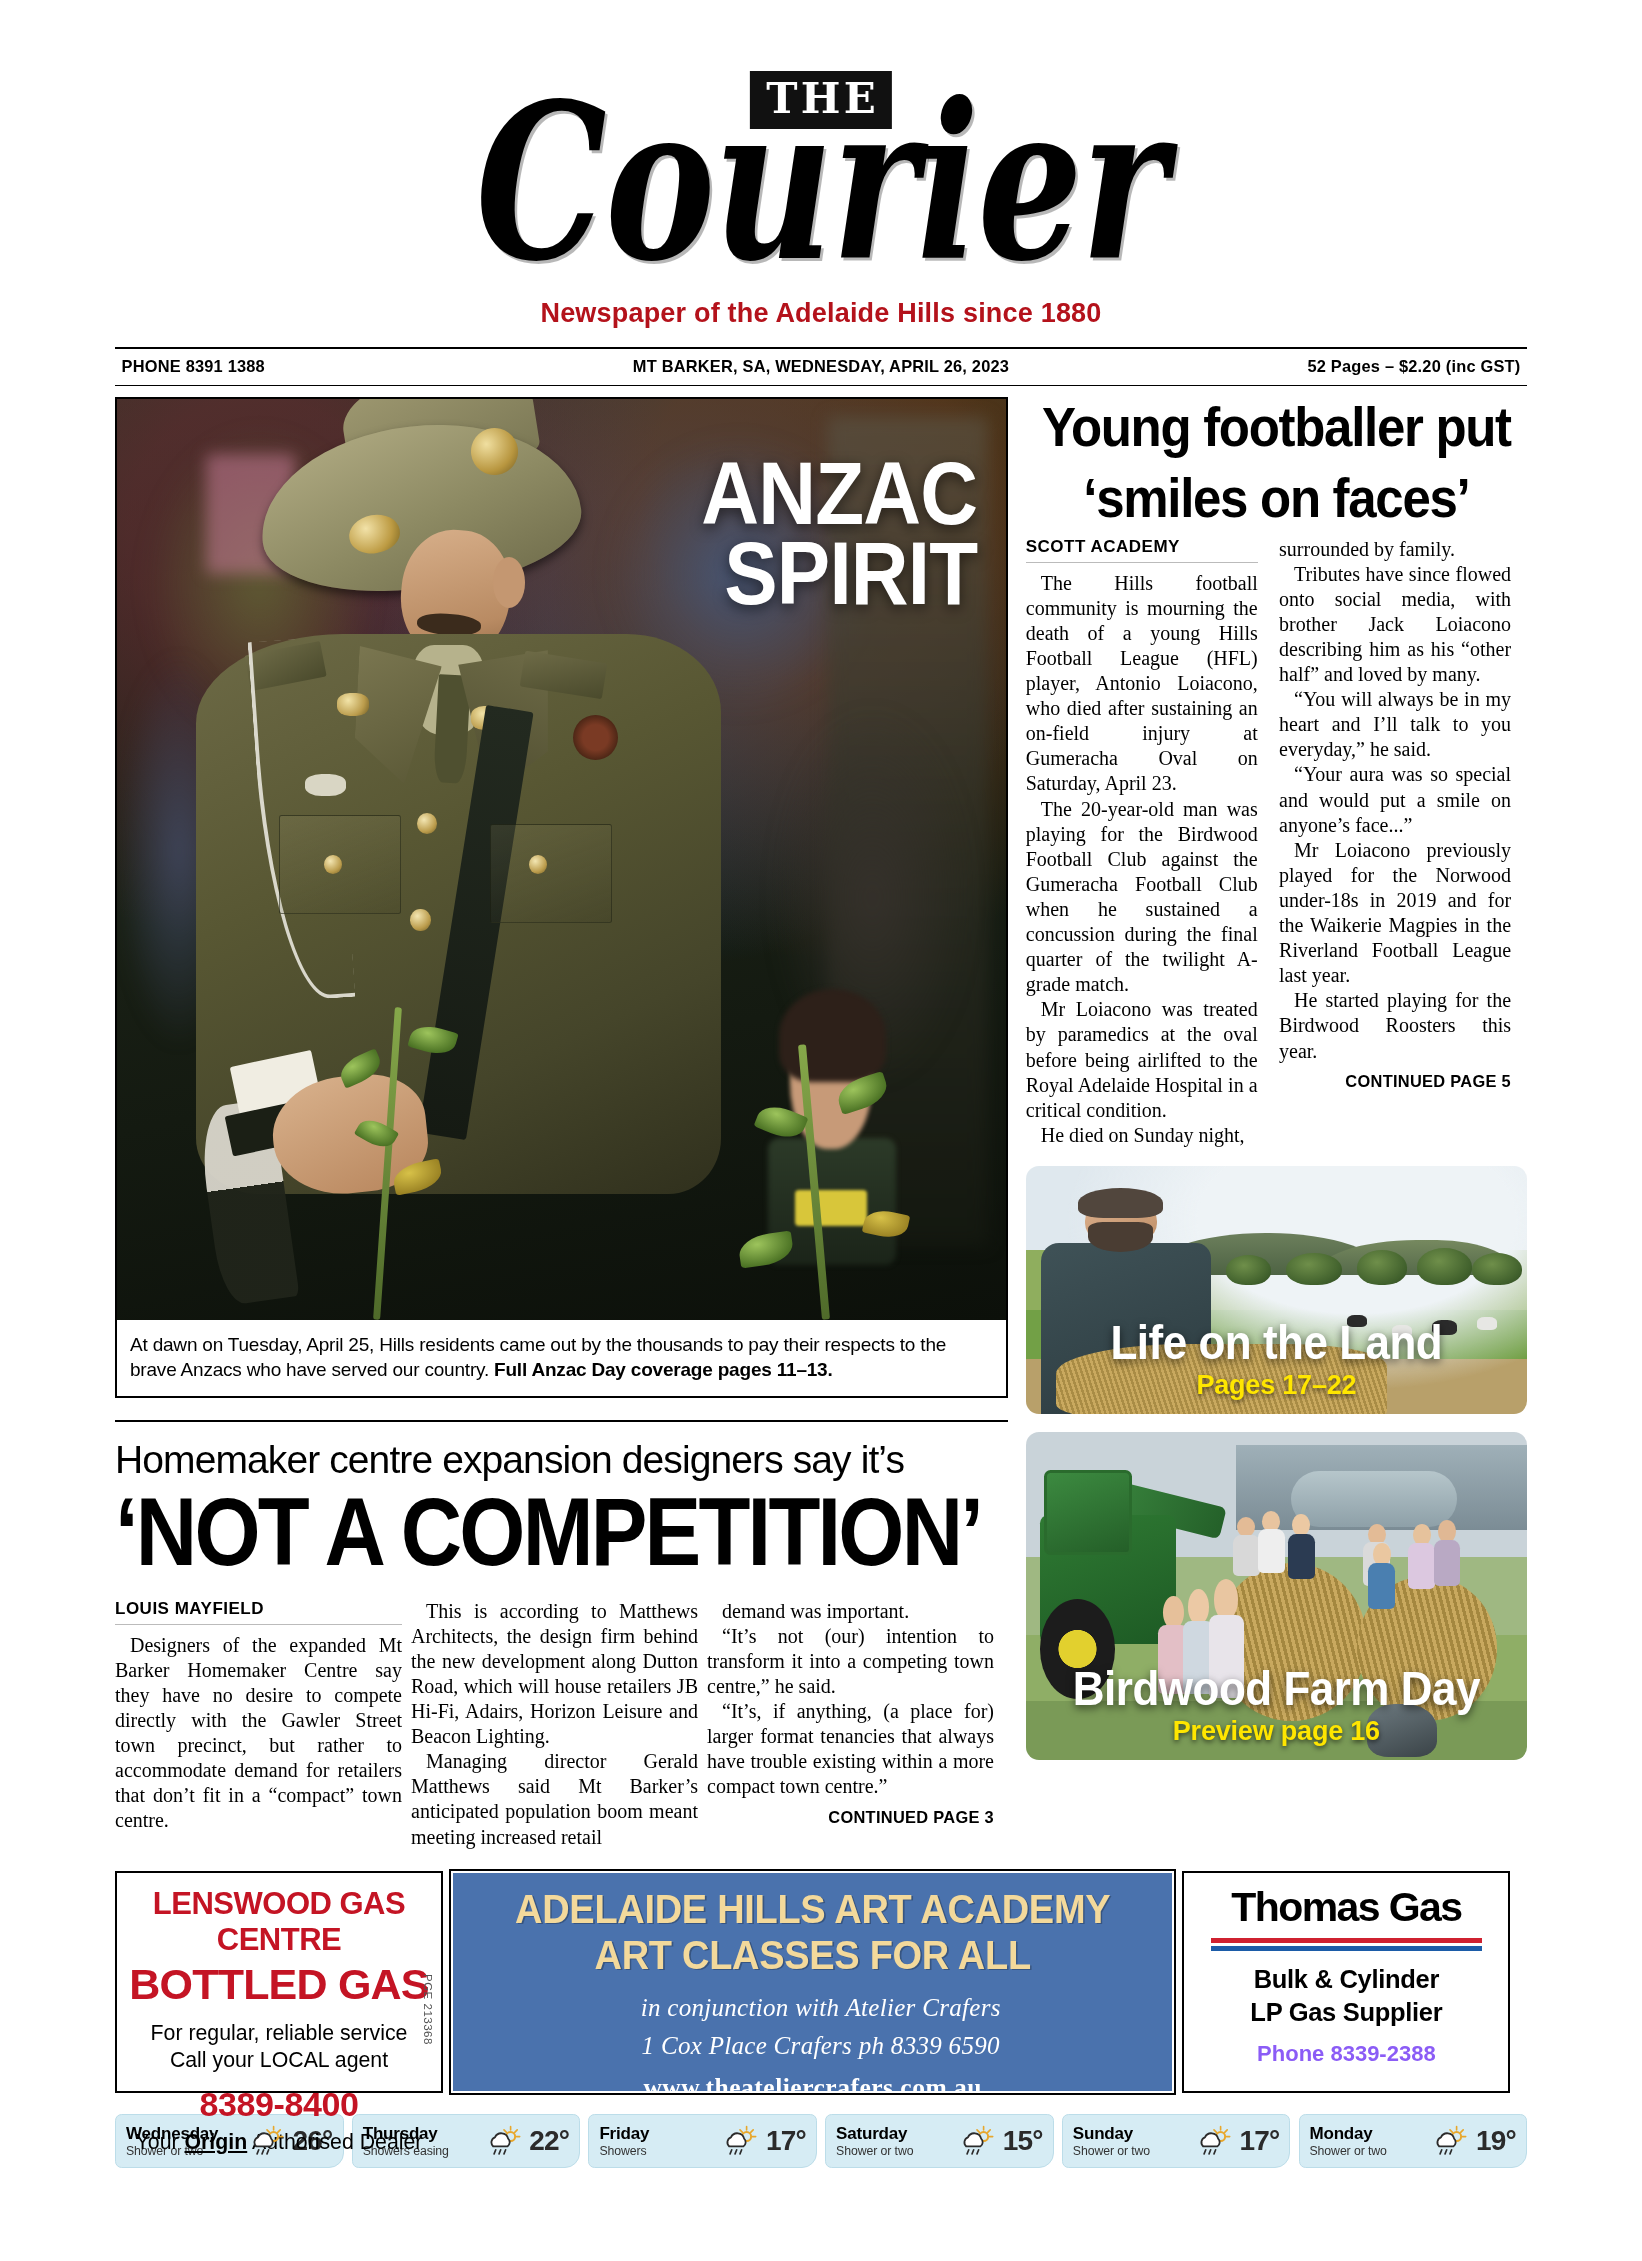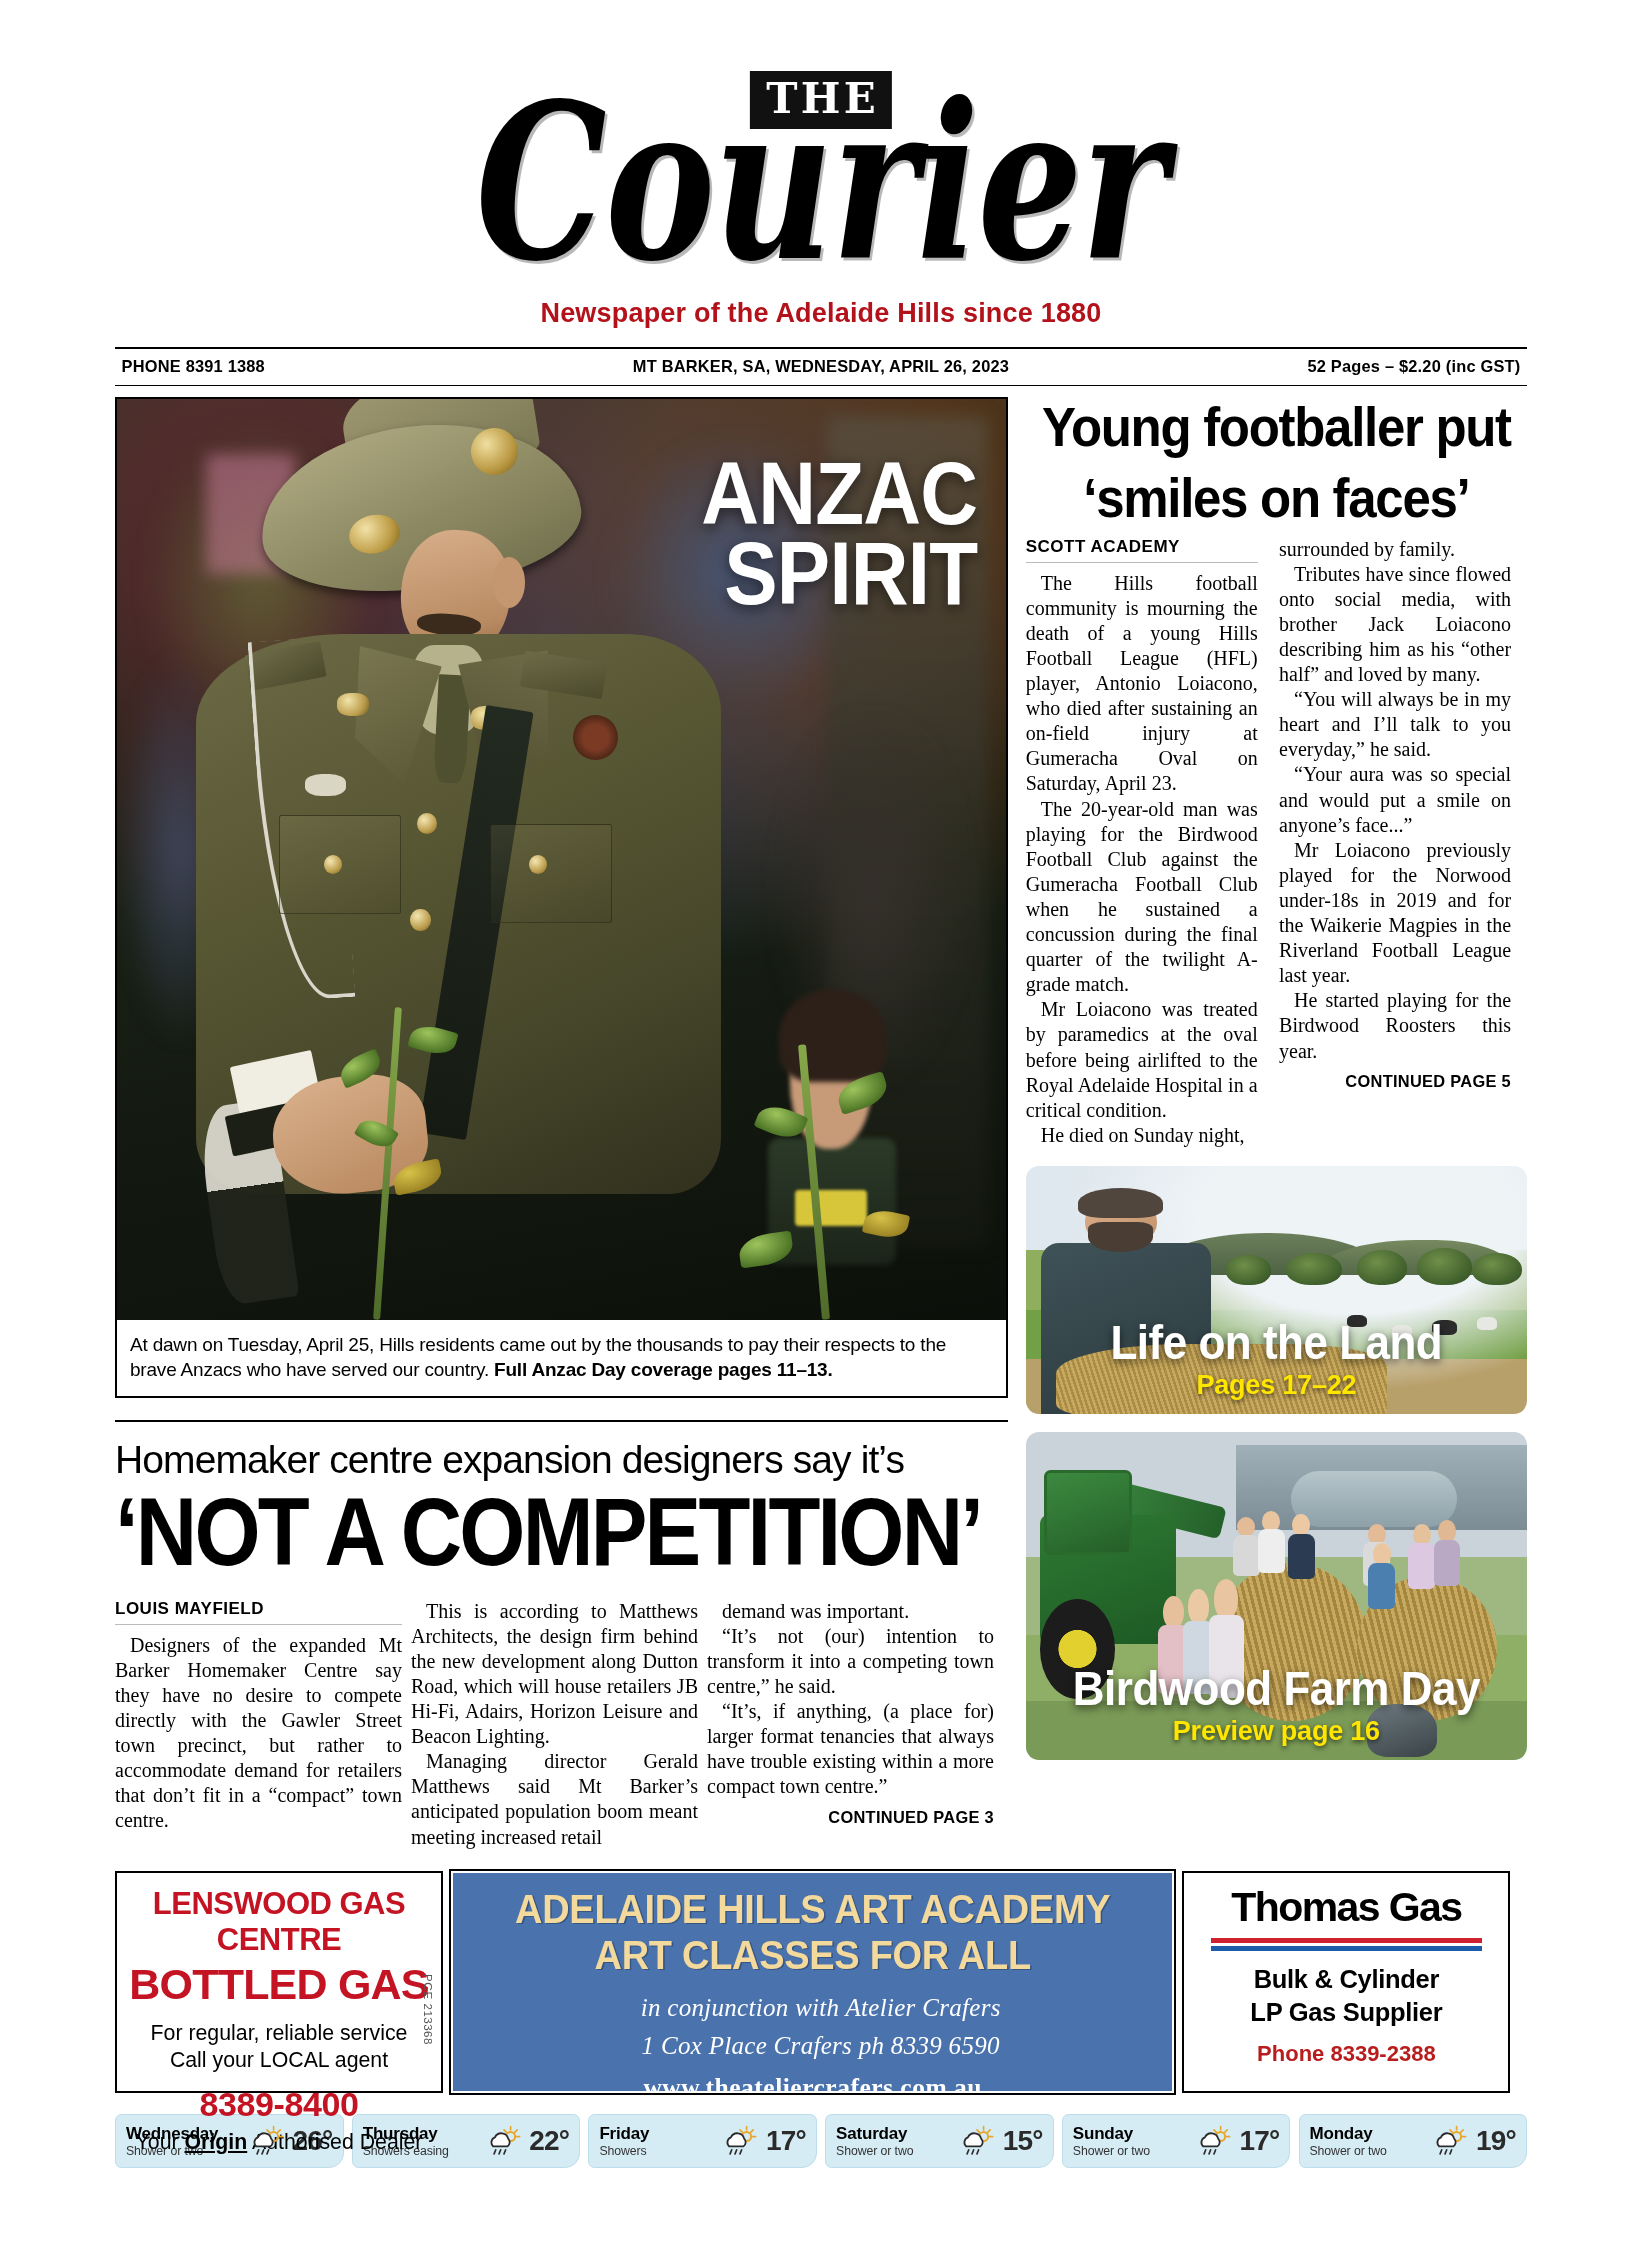--- a/index.html
+++ b/index.html
@@ -330,21 +330,21 @@
     color:#fff; font-family:"Liberation Serif", serif; font-style: italic;
     font-size: 25px; margin-top: 16.4px; letter-spacing:0.3px;margin-left:16px; }
   .ad-art .a4 { margin-top: 10px; }
   .ad-art .a5 { color:#fff; font-family:"Liberation Serif", serif; font-weight:bold;
     font-size: 25.5px; margin-top: 13px; letter-spacing:0.5px; }
   .ad-thomas { width: 328px; height: 222px; text-align:center; padding: 11.5px 15px 0 15px; }
   .ad-thomas .t1 { font-size: 41px; font-weight:bold; letter-spacing:-1.6px; }
   .ad-thomas .bar-r { height: 5px; background:#cf2130; margin: 6.6px 11.5px 3.3px 11.5px; }
   .ad-thomas .bar-b { height: 5px; background:#1c5ca8; margin: 0 11.5px 11.5px 11.5px; }
   .ad-thomas .t2 { font-size: 25.5px; font-weight:bold; line-height:1.3; letter-spacing:-0.3px;}
-  .ad-thomas .t3 { font-size: 22px; font-weight:bold; color:#b91c1c; margin-top: 11.5px; }
+  .ad-thomas .t3 { font-size: 22px; font-weight:bold; color:#8b5cf6; margin-top: 11.5px; }
 
   
   .weather { display:flex; gap: 8.2px; margin-top: 21.3px; }
   .wx {
     flex: 1; background: #d6ecf4; border: 1.6px solid #bcdde9;
     border-radius: 6.6px 6.6px 15px 6.6px; height: 54px;
     display:flex; align-items:center; padding: 0 10px; gap: 6.6px;
   }
   .wx-txt { flex:1; }
   .wx-day { font-weight: bold; font-size: 17px; letter-spacing:-0.2px; line-height:1.05; }

